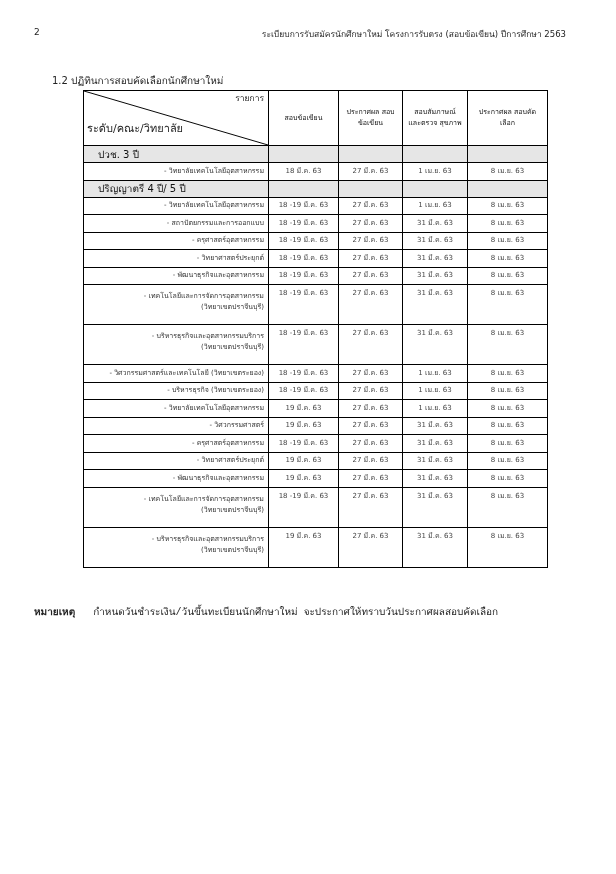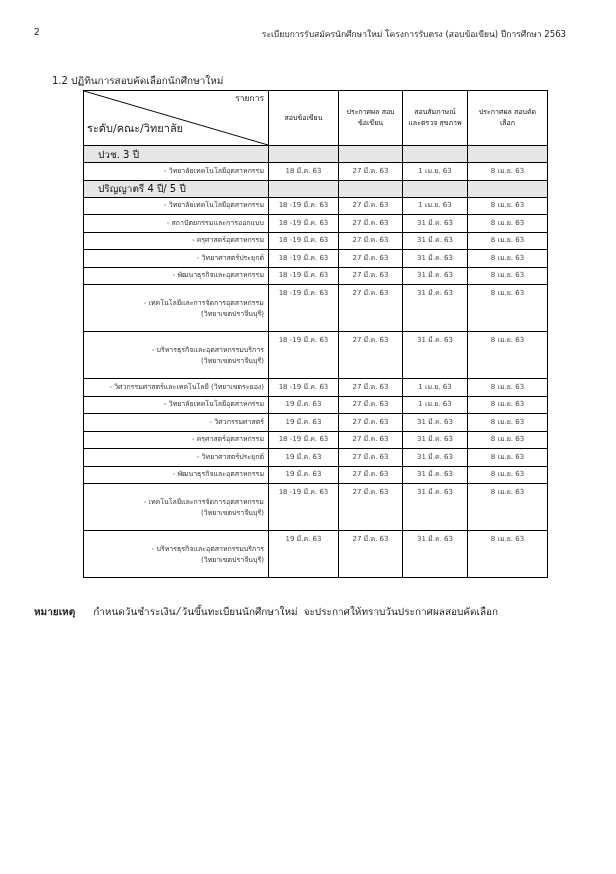--- a/index.html
+++ b/index.html
@@ -17,21 +17,21 @@
   th.hcol { text-align: center; vertical-align: top; font-size: 8.5px; line-height: 13px; padding-top: 2px; color:#111; }
   th.diag { position: relative; height: 54px; padding: 0; }
   th.diag svg { position: absolute; left: 0; top: 0; width: 100%; height: 100%; }
   th.diag .top-label { position: absolute; right: 4px; top: 2px; font-size: 8.5px; }
   th.diag .bot-label { position: absolute; left: 3px; top: 32px; font-size: 11px; }
   tr.section td { background: #e6e6e6; font-size: 10px; height: 16px; color: #111; padding-left: 14px; }
   tr.section.dark td { background: #c8c8c8; }
   tr.row td { height: 16.5px; }
   tr.row.tall td { height: 33px; }
   tr.row td.name { text-align: right; color: #333; }
-  tr.row.tall td.name { vertical-align: top; padding-top: 13px; }
+  tr.row.tall td.name { vertical-align: top; padding-top: 6px; }
   tr.row td.val { text-align: center; color: #444; font-size: 7px; }
   tr.row.tall td.val { vertical-align: top; padding-top: 3px; }
   .note { position: absolute; left: 34px; top: 604px; font-size: 10px; white-space: nowrap; font-family: Liberation Mono, monospace; }
   .note .note-label { font-weight: bold; margin-right: 12px; }
 </style>
 </head>
 <body>
 
 <div class="page-num">2</div>
 <div class="running-header">ระเบียบการรับสมัครนักศึกษาใหม่ โครงการรับตรง (สอบข้อเขียน) ปีการศึกษา 2563</div>
@@ -132,20 +132,27 @@
         <td class="val">8 เม.ย. 63</td>
       </tr>
       <tr class="row">
         <td class="name"><span>- วิศวกรรมศาสตร์และเทคโนโลยี (วิทยาเขตระยอง)</span></td>
         <td class="val">18 -19 มี.ค. 63</td>
         <td class="val">27 มี.ค. 63</td>
         <td class="val">1 เม.ย. 63</td>
         <td class="val">8 เม.ย. 63</td>
       </tr>
       <tr class="row">
+        <td class="name"><span>- บริหารธุรกิจ (วิทยาเขตระยอง)</span></td>
+        <td class="val">18 -19 มี.ค. 63</td>
+        <td class="val">27 มี.ค. 63</td>
+        <td class="val">1 เม.ย. 63</td>
+        <td class="val">8 เม.ย. 63</td>
+      </tr>
+      <tr class="row">
         <td class="name"><span>- วิทยาลัยเทคโนโลยีอุตสาหกรรม</span></td>
         <td class="val">19 มี.ค. 63</td>
         <td class="val">27 มี.ค. 63</td>
         <td class="val">1 เม.ย. 63</td>
         <td class="val">8 เม.ย. 63</td>
       </tr>
       <tr class="row">
         <td class="name"><span>- วิศวกรรมศาสตร์</span></td>
         <td class="val">19 มี.ค. 63</td>
         <td class="val">27 มี.ค. 63</td>

